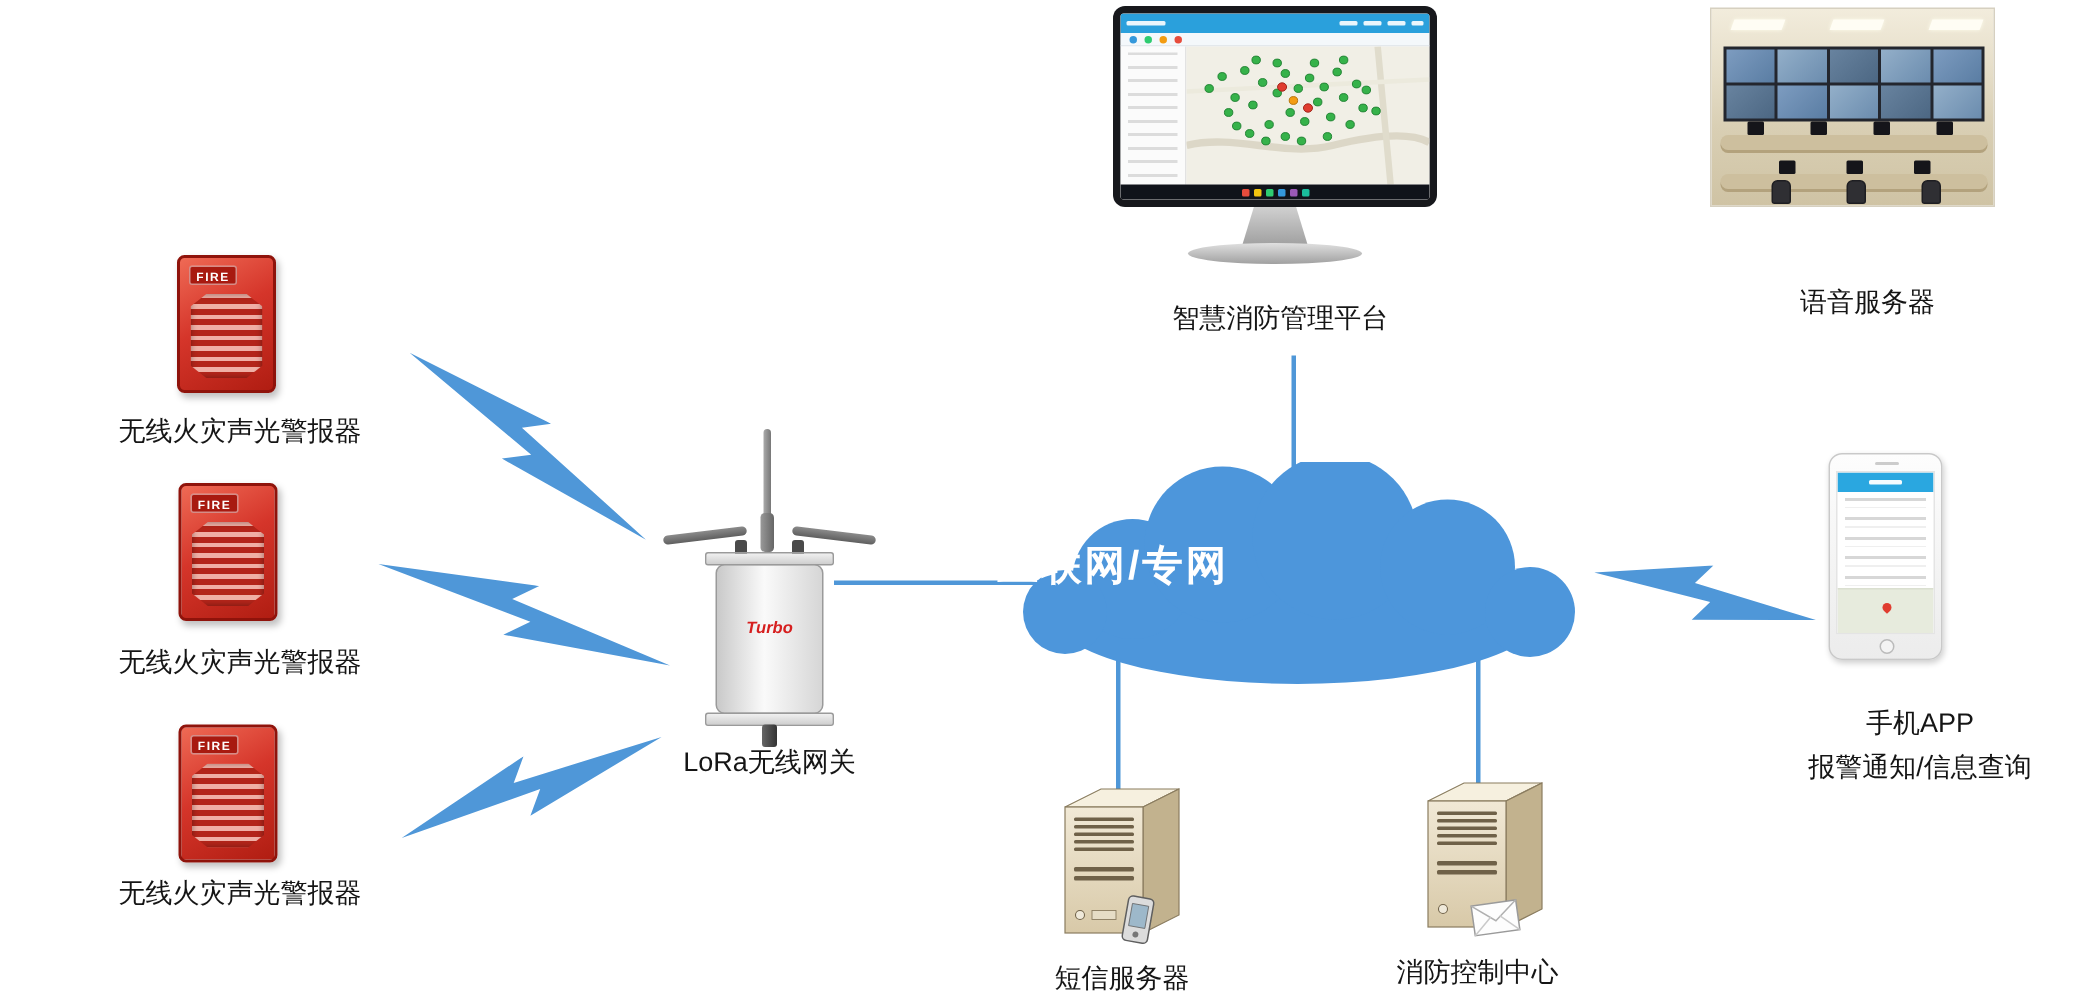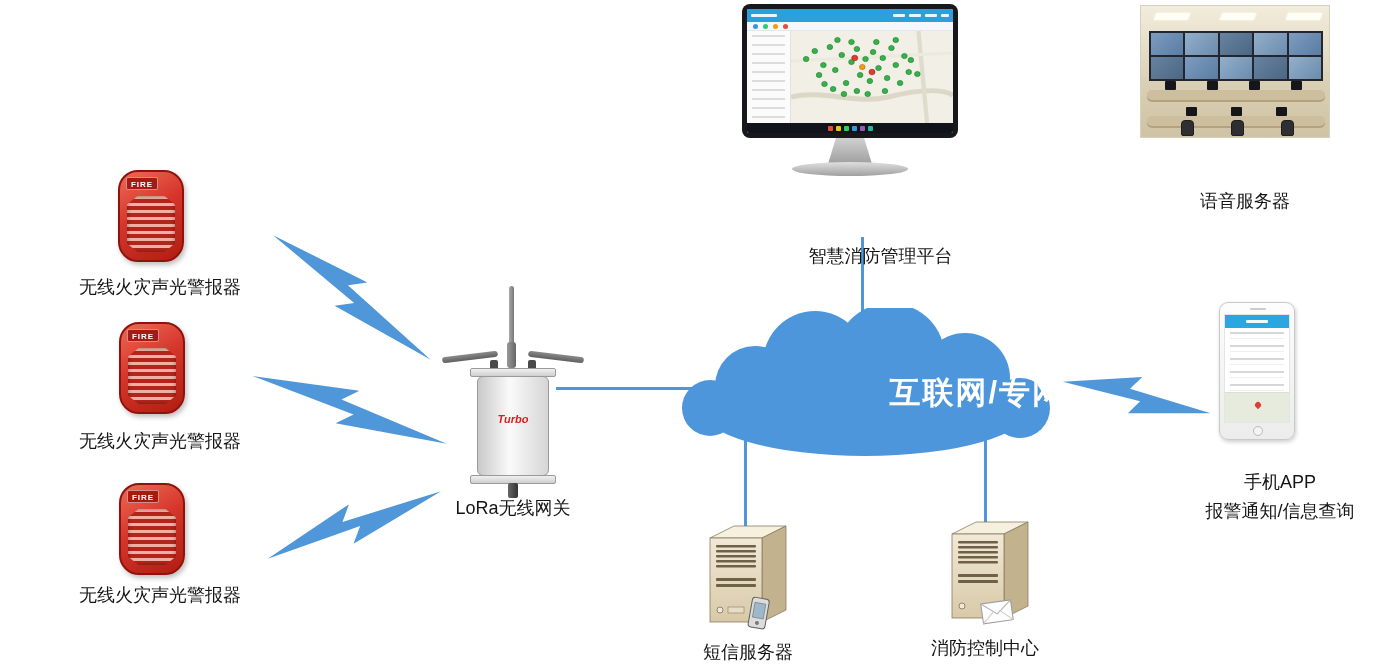--- a/index.html
+++ b/index.html
@@ -5,21 +5,21 @@
   * { box-sizing: border-box; margin: 0; padding: 0; }
   body { font-family: "Liberation Sans", "DejaVu Sans", sans-serif; background: #fff; }
   #stage { position: relative; width: 1400px; height: 669px; background: #fff; overflow: hidden; }
   .abs { position: absolute; }
 
   .node-label { position: absolute; text-align: center; font-size: 18px; color: #151515; line-height: 1.25; }
 
   
   .alarm { position: absolute; width: 66px; height: 92px;
     background: linear-gradient(150deg, #ef6a55, #d5352a 45%, #b01d12);
-    border: 2px solid #8f130b; border-radius: 20px; box-shadow: 2px 3px 5px rgba(0,0,0,.25); }
+    border: 2px solid #8f130b; border-radius: 5px; box-shadow: 2px 3px 5px rgba(0,0,0,.25); }
   .alarm-top { position: absolute; top: 5px; left: 6px; width: 32px; height: 13px;
     background: #a81a10; color: #fff; font-size: 8px; font-weight: bold; text-align: center;
     line-height: 13px; letter-spacing: 1px; border-radius: 2px; border: 1px solid rgba(255,255,255,.5); }
   .alarm-grille { position: absolute; left: 7px; right: 7px; top: 24px; bottom: 8px;
     background: repeating-linear-gradient(180deg, #f0afa5 0 3px, #b3251a 3px 7px);
     clip-path: polygon(22% 0, 78% 0, 100% 15%, 100% 85%, 78% 100%, 22% 100%, 0 85%, 0 15%);
     box-shadow: inset 0 0 4px rgba(0,0,0,.4); }
 
   
   .bolt { position: absolute; height: 42px; transform-origin: left center; }
@@ -40,22 +40,22 @@
     background: linear-gradient(#f0f0f0, #cfcfcf); border: 1px solid #9a9a9a; border-radius: 2px; }
   .gw-body { position: absolute; left: 29px; top: 90px; width: 72px; height: 100px;
     background: linear-gradient(90deg, #c9c9c9, #fafafa 45%, #d6d6d6);
     border: 1px solid #9a9a9a; border-radius: 6px; }
   .gw-brand { margin-top: 36px; text-align: center; color: #d61f1f; font-weight: bold;
     font-style: italic; font-size: 11px; }
   .gw-stub { position: absolute; left: 60px; top: 197px; width: 10px; height: 15px;
     background: linear-gradient(90deg, #666, #333); border-radius: 2px; }
 
   
-  .cloud-label { position: absolute; left: 665px; top: 372px; width: 400px; text-align: right;
-    font-size: 31px; font-weight: bold; color: #fff; letter-spacing: 2px; }
+  .cloud-label { position: absolute; left: 665px; top: 359px; width: 400px; text-align: left;
+    font-size: 27px; font-weight: bold; color: #fff; letter-spacing: 2px; }
 
   
   .monitor { position: absolute; left: 742px; top: 4px; width: 216px; height: 176px; }
   .mon-frame { position: absolute; left: 0; top: 0; width: 216px; height: 134px;
     background: #17181c; border-radius: 8px; padding: 5px; }
   .mon-screen { width: 100%; height: 100%; background: #fff; border-radius: 2px;
     overflow: hidden; display: flex; flex-direction: column; }
   .mon-head { height: 13px; background: #2aa0dc; display: flex; align-items: center; gap: 4px; padding: 0 4px; flex: none; }
   .wdash { height: 3px; background: rgba(255,255,255,.9); border-radius: 1px; }
   .mon-sub { height: 9px; background: #f4f8fb; border-bottom: 1px solid #e3e8ec;
@@ -251,21 +251,21 @@
           <span class="tsq" style="background:#2ecc71;"></span>
           <span class="tsq" style="background:#3498db;"></span>
           <span class="tsq" style="background:#9b59b6;"></span>
           <span class="tsq" style="background:#1abc9c;"></span>
         </div>
       </div>
     </div>
     <div class="mon-neck"></div>
     <div class="mon-base"></div>
   </div>
-  <div class="node-label" style="left:783px; top:201px; width:195px;margin-top:44px;">智慧消防管理平台</div>
+  <div class="node-label" style="left:756px; top:201px; width:195px;">智慧消防管理平台</div>
 
   <div class="ctrl">
     <div class="ceil-light" style="left:14px;"></div>
     <div class="ceil-light" style="left:80px;"></div>
     <div class="ceil-light" style="left:146px;"></div>
     <div class="wallscreens">
       <div></div>
         <div></div>
         <div></div>
         <div></div>

